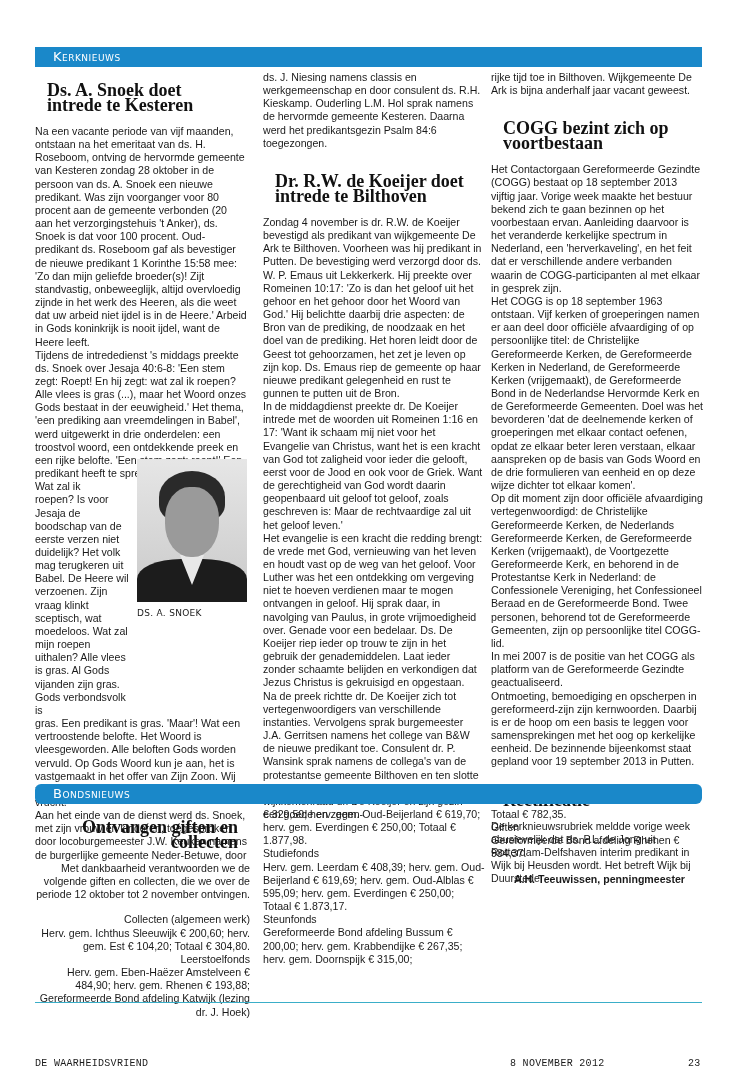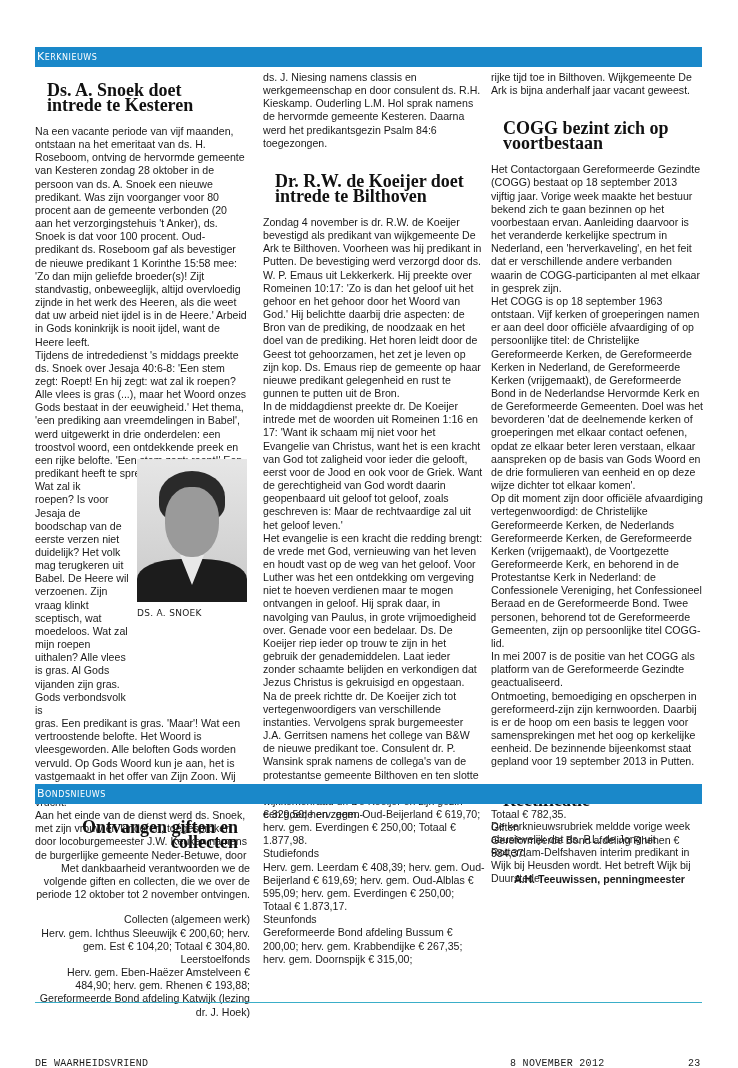--- a/index.html
+++ b/index.html
@@ -2,22 +2,22 @@
 <html><head>
 <meta charset="utf-8">
 <style>
   * { box-sizing: border-box; margin: 0; padding: 0; }
   html, body { width: 738px; height: 1068px; background: #ffffff; overflow: hidden; }
   body { position: relative; font-family: "Liberation Sans", sans-serif; color: #1a1a1a; }
 
   .section-bar {
     position: absolute; left: 35px; width: 667px; height: 20px;
     background: #1a88c9; color: #ffffff;
-    font-family: "DejaVu Sans", sans-serif; font-size: 11px; letter-spacing: 0.5px;
-    font-variant: small-caps; padding-left: 2px; line-height: 20px;
+    font-family: "DejaVu Sans", sans-serif; font-size: 13px; letter-spacing: 0.5px;
+    font-variant: small-caps; padding-left: 18px; line-height: 20px;
   }
   .col { position: absolute; font-size: 10.6px; line-height: 13.15px; }
   .col p { margin: 0; }
   .col h2 {
     font-family: Liberation Serif, serif; font-weight: bold;
     font-size: 18px; line-height: 15px; color: #111; margin: 12px;
   }
   .col .gap { height: 12px; }
   .col .it { }
   .photo-wrap {
@@ -84,21 +84,21 @@
   <p>Het Contactorgaan Gereformeerde Gezindte (COGG) bestaat op 18 september 2013 vijftig jaar. Vorige week maakte het bestuur bekend zich te gaan bezinnen op het voorbestaan ervan. Aanleiding daarvoor is het veranderde kerkelijke spectrum in Nederland, een 'herverkaveling', en het feit dat er verschillende andere verbanden waarin de COGG-participanten al met elkaar in gesprek zijn.</p>
   <p>Het COGG is op 18 september 1963 ontstaan. Vijf kerken of groeperingen namen er aan deel door officiële afvaardiging of op persoonlijke titel: de Christelijke Gereformeerde Kerken, de Gereformeerde Kerken in Nederland, de Gereformeerde Kerken (vrijgemaakt), de Gereformeerde Bond in de Nederlandse Hervormde Kerk en de Gereformeerde Gemeenten. Doel was het bevorderen 'dat de deelnemende kerken of groeperingen met elkaar contact oefenen, opdat ze elkaar beter leren verstaan, elkaar aanspreken op de basis van Gods Woord en de drie formulieren van eenheid en op deze wijze dichter tot elkaar komen'.</p>
   <p>Op dit moment zijn door officiële afvaardiging vertegenwoordigd: de Christelijke Gereformeerde Kerken, de Nederlands Gereformeerde Kerken, de Gereformeerde Kerken (vrijgemaakt), de Voortgezette Gereformeerde Kerk, en behorend in de Protestantse Kerk in Nederland: de Confessionele Vereniging, het Confessioneel Beraad en de Gereformeerde Bond. Twee personen, behorend tot de Gereformeerde Gemeenten, zijn op persoonlijke titel COGG-lid.</p>
   <p>In mei 2007 is de positie van het COGG als platform van de Gereformeerde Gezindte geactualiseerd.</p>
   <p>Ontmoeting, bemoediging en opscherpen in gereformeerd-zijn zijn kernwoorden. Daarbij is er de hoop om een basis te leggen voor samensprekingen met het oog op kerkelijke eenheid. De bezinnende bijeenkomst staat gepland voor 19 september 2013 in Putten.</p>
   <div class="gap"></div>
   <h2>Rectificatie</h2>
   <p>De kerknieuwsrubriek meldde vorige week abusievelijk dat ds. P.L. de Jong uit Rotterdam-Delfshaven interim predikant in Wijk bij Heusden wordt. Het betreft Wijk bij Duurstede.</p>
 </div>
 
-<div class="section-bar" style="top:784px;">
+<div class="section-bar" style="top:784px;border-radius:6px;">
   <span>Bondsnieuws</span>
 </div>
 
 <div class="col" style="left:35px; top:808px; width:215px;text-align:right;">
   <h2>Ontvangen giften en collecten</h2>
   <p>Met dankbaarheid verantwoorden we de volgende giften en collecten, die we over de periode 12 oktober tot 2 november ontvingen.</p>
   <div class="gap"></div>
   <p class="it">Collecten (algemeen werk)</p>
   <p>Herv. gem. Ichthus Sleeuwijk € 200,60; herv. gem. Est € 104,20; Totaal € 304,80.</p>
   <p class="it">Leerstoelfonds</p>

